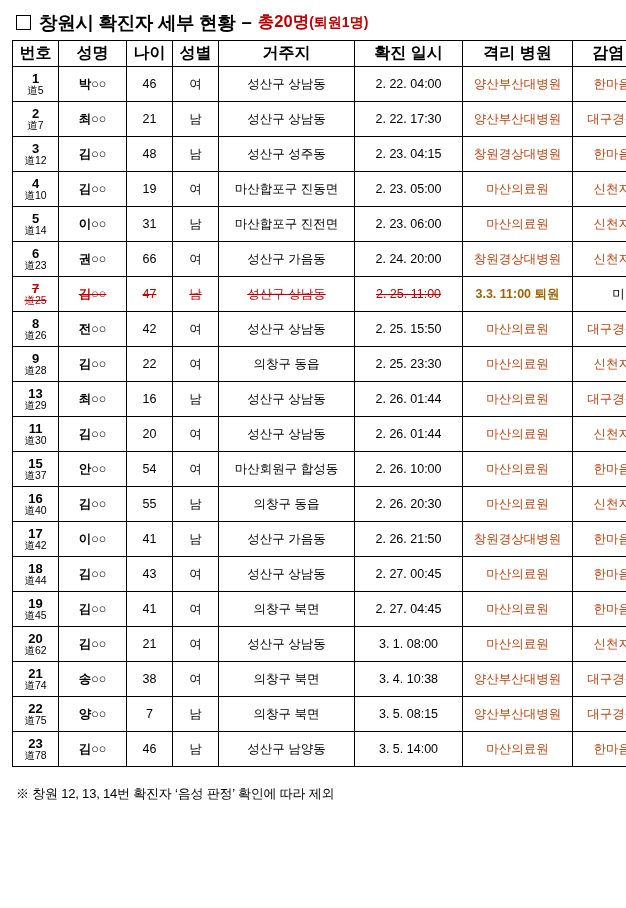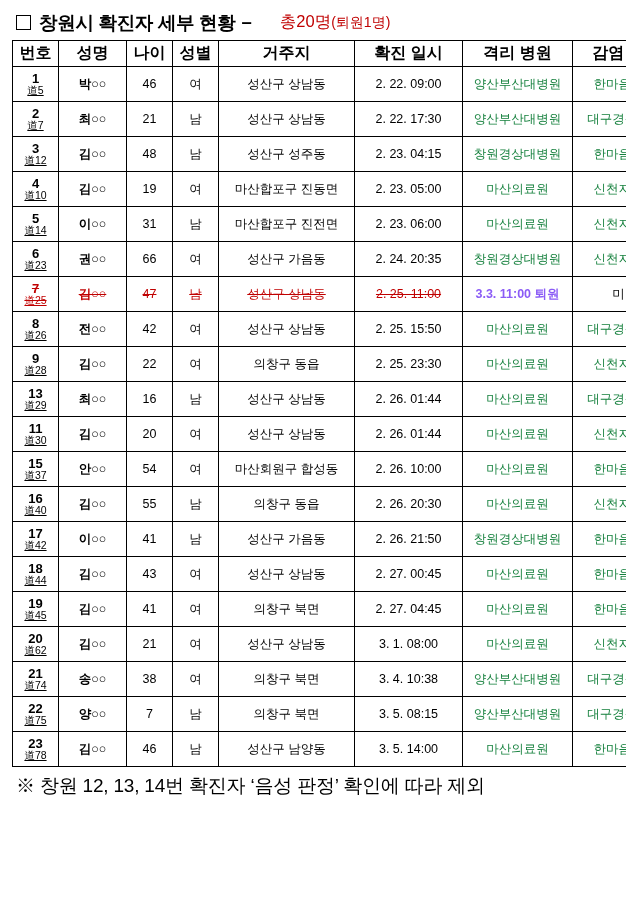--- a/index.html
+++ b/index.html
@@ -42,24 +42,23 @@
     letter-spacing: -0.3px;
     white-space: nowrap;
   }
   .title-dash {
     font-size: 18.5px;
     font-weight: bold;
     margin: 0 6px;
   }
   .title-count {
     font-size: 16.5px;
-    font-weight: normal;
+    font-weight: bold;
     color: #c00000;
     white-space: nowrap;
-    margin-left: 22px;
   }
   .title-count .small {
     font-size: 14px;
   }
 
   
   table.data {
     border-collapse: collapse;
     width: 602px;
     table-layout: fixed;
@@ -99,51 +98,50 @@
     font-size: 13px;
     font-weight: bold;
     line-height: 1.05;
   }
   .cell-no .sub {
     display: block;
     font-size: 10.5px;
     font-weight: normal;
     line-height: 1.05;
     margin-top: -1px;
-    text-decoration: underline;
   }
   .cell-name {
     font-weight: bold;
     font-size: 13.5px;
   }
   .cell-hosp, .cell-route {
-    color: #15803d;
+    color: #c2410c;
   }
 
   
   tr.struck td {
     color: #c00000;
     text-decoration: line-through;
     text-decoration-color: #c00000;
   }
   tr.struck td.cell-hosp {
-    color: #8b5cf6;
+    color: #a16207;
     font-weight: bold;
     text-decoration: none;
   }
   tr.struck td.cell-route {
     color: #000;
     text-decoration: none;
   }
 
   
   .footnote {
-    margin-top: 6px;
+    margin-top: 18px;
     padding-left: 4px;
-    font-size: 19px;
+    font-size: 13px;
     letter-spacing: -0.2px;
   }
 </style>
 </head>
 <body>
 
 <div class="page">
 
   <div class="title-row">
     <span class="title-marker"></span>
@@ -178,21 +176,21 @@
     <tbody id="tbody">
         <tr>
           <td class="cell-no">
             <span class="n">1</span>
             <span class="sub">道5</span>
           </td>
           <td class="cell-name">박○○</td>
           <td>46</td>
           <td>여</td>
           <td>성산구 상남동</td>
-          <td>2. 22. 09:00</td>
+          <td>2. 22. 04:00</td>
           <td class="cell-hosp">양산부산대병원</td>
           <td class="cell-route">한마음 병원</td>
         </tr>
         <tr>
           <td class="cell-no">
             <span class="n">2</span>
             <span class="sub">道7</span>
           </td>
           <td class="cell-name">최○○</td>
           <td>21</td>
@@ -243,21 +241,21 @@
         </tr>
         <tr>
           <td class="cell-no">
             <span class="n">6</span>
             <span class="sub">道23</span>
           </td>
           <td class="cell-name">권○○</td>
           <td>66</td>
           <td>여</td>
           <td>성산구 가음동</td>
-          <td>2. 24. 20:35</td>
+          <td>2. 24. 20:00</td>
           <td class="cell-hosp">창원경상대병원</td>
           <td class="cell-route">신천지 관련</td>
         </tr>
         <tr class="struck">
           <td class="cell-no">
             <span class="n">7</span>
             <span class="sub">道25</span>
           </td>
           <td class="cell-name">김○○</td>
           <td>47</td>

